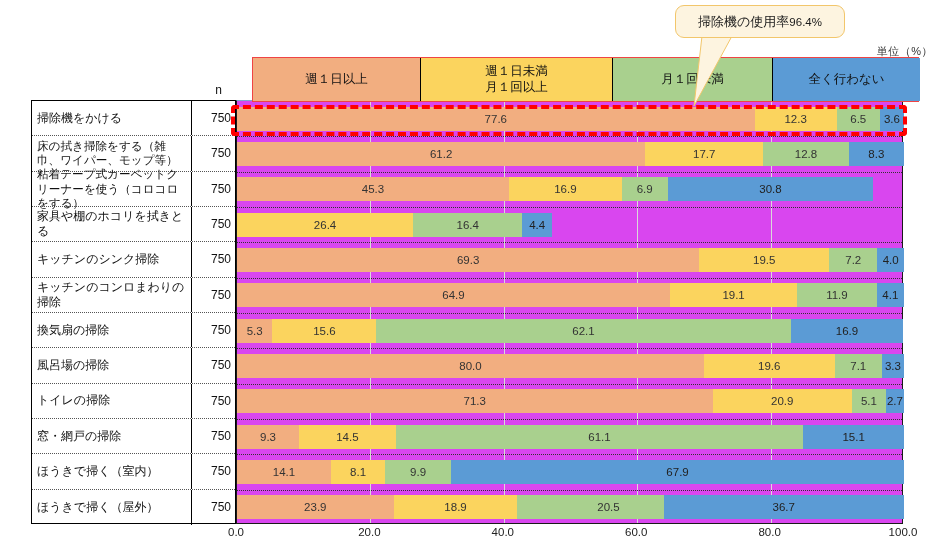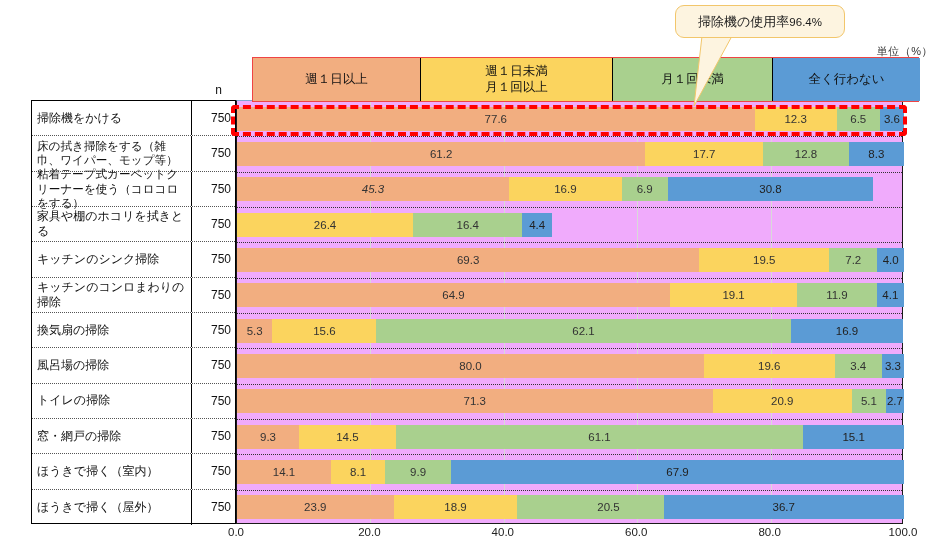--- a/index.html
+++ b/index.html
@@ -72,21 +72,21 @@
     display:flex;align-items:flex-end;justify-content:flex-end;
     z-index:3;
   }
   .nhead span{font-size:12px;color:#111;padding-right:14px;padding-bottom:3px;}
 
   
   .plot{
     position:absolute;left:236px;top:100px;width:667px;height:424px;
     box-sizing:border-box;border:1px solid #1a1a1a;
     border-top:1px solid #7FA8D0;
-    background:#f0abfc;z-index:2;
+    background:#d946ef;z-index:2;
   }
   .gridlines{position:absolute;inset:0;z-index:1;}
   .gl{position:absolute;top:0;bottom:0;width:1px;background:#D9D9D9;}
   .rows{position:absolute;inset:0;z-index:2;}
   .brow{
     position:absolute;left:0;right:0;
     display:flex;align-items:center;
   }
   .bar{position:absolute;left:0;top:50%;transform:translateY(-50%);height:24px;display:flex;}
   .seg{
@@ -238,21 +238,21 @@
               <span>12.8</span>
             </div>
             <div class="seg s3" style="width: 55.361px;">
               <span>8.3</span>
             </div>
           </div>
         </div>
         <div class="rowsep" style="top: 70.6667px;"></div>
         <div class="brow" style="top: 70.6667px; height: 35.3333px;">
           <div class="bar" style="width: 667px;">
-            <div class="seg s0" style="width: 272px; font-style: italic;">
+            <div class="seg s0" style="width: 272px;">
               <span>45.3</span>
             </div>
             <div class="seg s1" style="width: 112.723px;">
               <span>16.9</span>
             </div>
             <div class="seg s2" style="width: 46.023px;">
               <span>6.9</span>
             </div>
             <div class="seg s3" style="width: 205.436px;">
               <span>30.8</span>
@@ -327,21 +327,21 @@
         <div class="rowsep" style="top: 247.333px;"></div>
         <div class="brow" style="top: 247.333px; height: 35.3333px;">
           <div class="bar" style="width: 667px;">
             <div class="seg s0" style="width: 466.9px;">
               <span>80.0</span>
             </div>
             <div class="seg s1" style="width: 130.732px;">
               <span>19.6</span>
             </div>
             <div class="seg s2" style="width: 47.357px;">
-              <span>3.4</span>
+              <span>7.1</span>
             </div>
             <div class="seg s3" style="width: 22.011px;">
               <span>3.3</span>
             </div>
           </div>
         </div>
         <div class="rowsep" style="top: 282.667px;"></div>
         <div class="brow" style="top: 282.667px; height: 35.3333px;">
           <div class="bar" style="width: 667px;">
             <div class="seg s0" style="width: 475.571px;">

